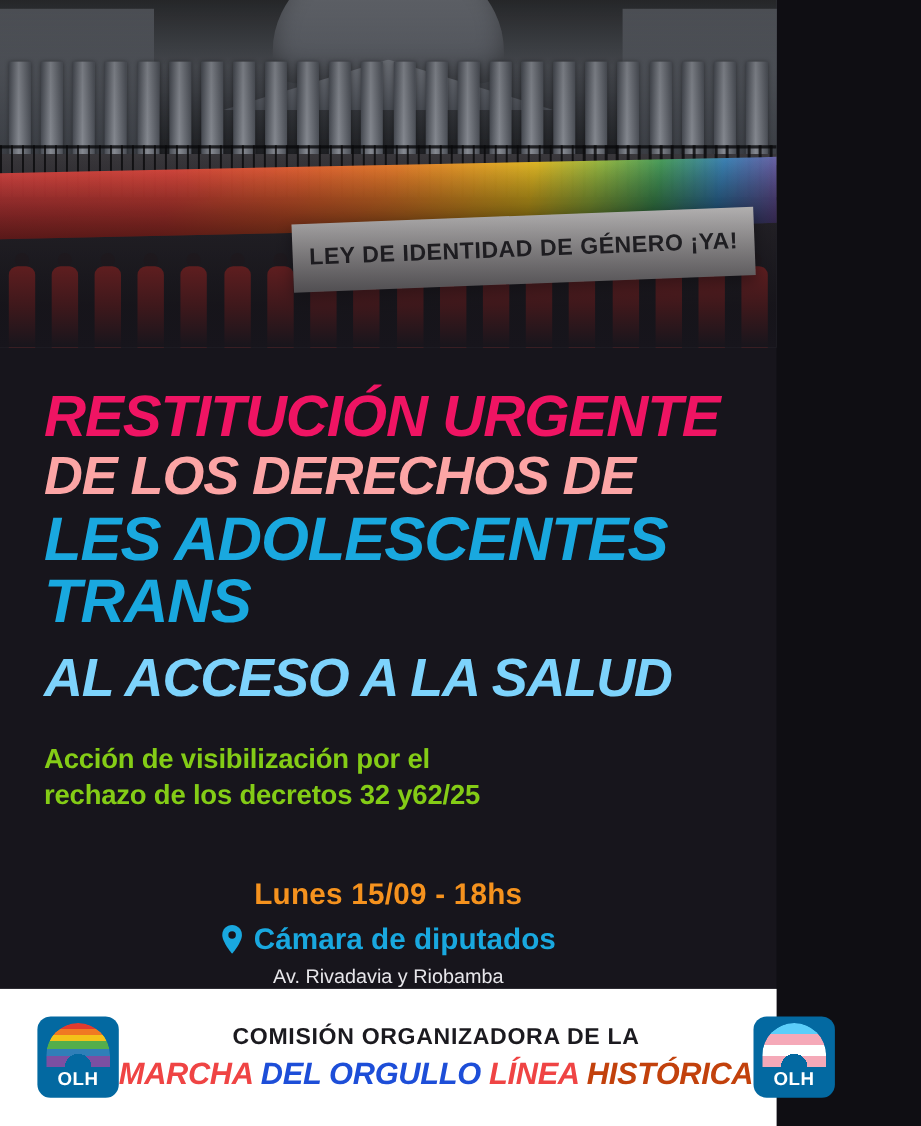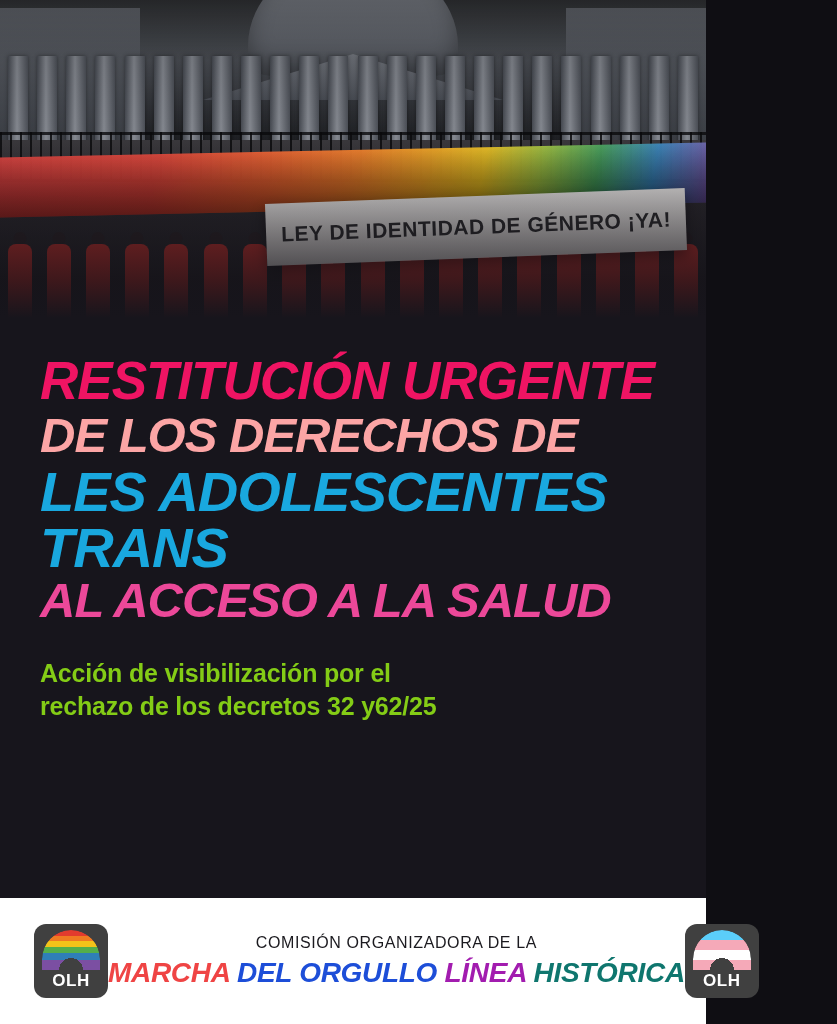--- a/index.html
+++ b/index.html
@@ -158,21 +158,21 @@
   .headline div {
     font-family: "Liberation Sans", sans-serif;
     font-weight: 700;
     font-style: italic;
     letter-spacing: -1px;
     text-transform: uppercase;
   }
   .h1 { font-size: 53px; color: #ef1463; }
   .h2 { font-size: 49px; color: #fca5a5; margin-top: 4px; }
   .h3 { font-size: 56px; color: #19a8df; margin-top: 4px; }
-  .h4 { font-size: 49px; color: #ec4899; margin-top: 0; }
+  .h4 { font-size: 49px; color: #7dd3fc; margin-top: 19px; }
 
   .subhead {
     margin-top: 32px;
     font-weight: 700;
     font-size: 25px;
     line-height: 1.32;
     color: #84cc16;
     letter-spacing: -0.2px;
   }
 
@@ -209,21 +209,21 @@
     height: 126px;
     background: #ffffff;
     display: flex;
     align-items: center;
     justify-content: space-between;
     padding: 0 34px;
   }
   .logo {
     width: 74px; height: 74px;
     border-radius: 12px;
-    background: #404040;
+    background: #0369a1;
     position: relative;
     flex: 0 0 auto;
     overflow: hidden;
   }
   .logo .arc {
     position: absolute;
     left: 50%; transform: translateX(-50%);
     top: 6px;
     width: 58px; height: 40px;
     border-radius: 30px 30px 0 0;
@@ -241,40 +241,40 @@
     position: absolute;
     left: 0; right: 0; bottom: 7px;
     text-align: center;
     color: #ffffff;
     font-weight: 700;
     font-size: 17px;
     letter-spacing: 0.5px;
   }
   .footer-text { text-align: center; flex: 1 1 auto; }
   .f-line1 {
-    font-size: 16px;
-    font-weight: 400;
+    font-size: 21px;
+    font-weight: 700;
     letter-spacing: 0.6px;
     color: #1b1a1f;
     text-transform: uppercase;
   }
   .f-line2 {
     margin-top: 5px;
     font-size: 28px;
     font-weight: 700;
     font-style: italic;
     letter-spacing: -0.3px;
     text-transform: uppercase;
     white-space: nowrap;
   }
   .f-marcha { color: #ef4444; }
   .f-del { color: #1d4ed8; }
   .f-orgullo { color: #1d4ed8; }
-  .f-linea { color: #a21caf; }
-  .f-historica { color: #0f766e; }
+  .f-linea { color: #ef4444; }
+  .f-historica { color: #c2410c; }
 </style>
 </head>
 <body>
 
 <div class="poster">
 
   <div class="photo">
     <div class="building">
       <div class="wing-l"></div>
       <div class="wing-r"></div>
@@ -397,20 +397,33 @@
       <div class="h2">DE LOS DERECHOS DE</div>
       <div class="h3">LES ADOLESCENTES TRANS</div>
       <div class="h4">AL ACCESO A LA SALUD</div>
     </div>
 
     <div class="subhead">
       <div>Acción de visibilización por el</div>
       <div>rechazo de los decretos 32 y62/25</div>
     </div>
 
+    <div class="when-where">
+      <div class="when">Lunes 15/09 - 18hs</div>
+      <div class="where">
+        <span class="pin">
+          <svg viewBox="0 0 24 32" width="20" height="26" aria-hidden="true">
+            <path d="M12 0C5.9 0 1 4.9 1 11c0 8.2 11 21 11 21s11-12.8 11-21C23 4.9 18.1 0 12 0z" fill="#19a8df"></path>
+            <circle cx="12" cy="11" r="4.2" fill="#17151c"></circle>
+          </svg>
+        </span>
+        <span>Cámara de diputados</span>
+      </div>
+      <div class="addr">Av. Rivadavia y Riobamba</div>
+    </div>
 
   </div>
 
   <div class="footer">
 
     <div class="logo">
       <div class="arc"></div>
       <div class="olh">OLH</div>
     </div>
 

